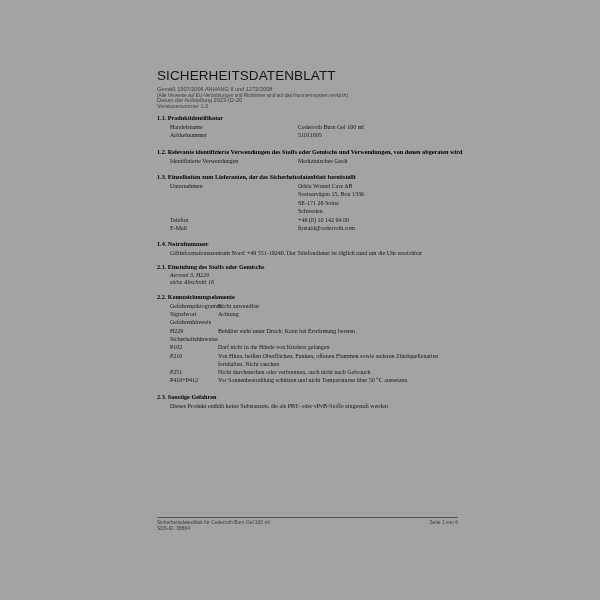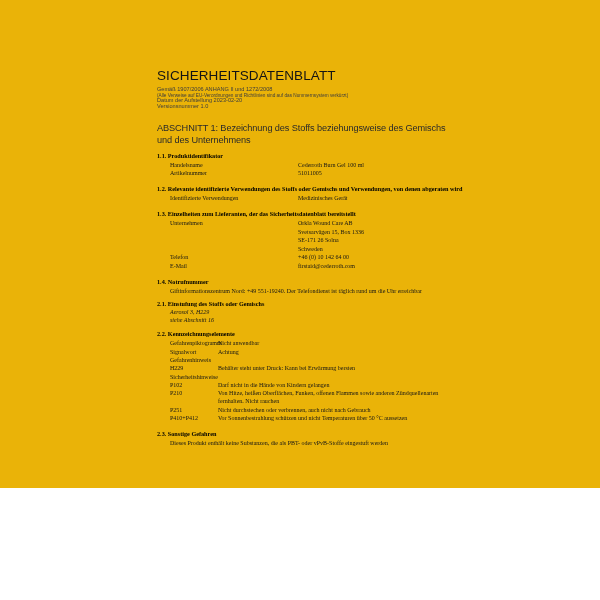--- a/index.html
+++ b/index.html
@@ -6,22 +6,22 @@
     margin: 0;
     padding: 0;
     width: 600px;
     height: 600px;
     background: #ffffff;
     font-family: "Liberation Serif", serif;
   }
   .canvas {
     position: relative;
     width: 600px;
-    height: 488px;
-    background: #eab308;
+    height: 600px;
+    background: #a3a3a3;
     overflow: hidden;
   }
   .doc {
     position: absolute;
     left: 157px;
     top: 68px;
     width: 302px;
     color: #161616;
   }
   .title {
@@ -96,21 +96,20 @@
 
     <h1 class="title">SICHERHEITSDATENBLATT</h1>
 
     <div class="meta">
       <div class="m1">Gemäß 1907/2006 ANHANG II und 1272/2008</div>
       <div class="m2">(Alle Verweise auf EU-Verordnungen und Richtlinien sind auf das Nummernsystem verkürzt)</div>
       <div class="m1">Datum der Aufstellung 2023-02-20</div>
       <div class="m1">Versionsnummer 1.0</div>
     </div>
 
-    <h2 class="abschnitt">ABSCHNITT 1: Bezeichnung des Stoffs beziehungsweise des Gemischs und des Unternehmens</h2>
 
     <h3 class="sub">1.1. Produktidentifikator</h3>
     <div class="row">
       <div class="lbl-wide">Handelsname</div>
       <div class="val">Cederroth Burn Gel 100 ml</div>
     </div>
     <div class="row">
       <div class="lbl-wide">Artikelnummer</div>
       <div class="val">51011005</div>
     </div>

